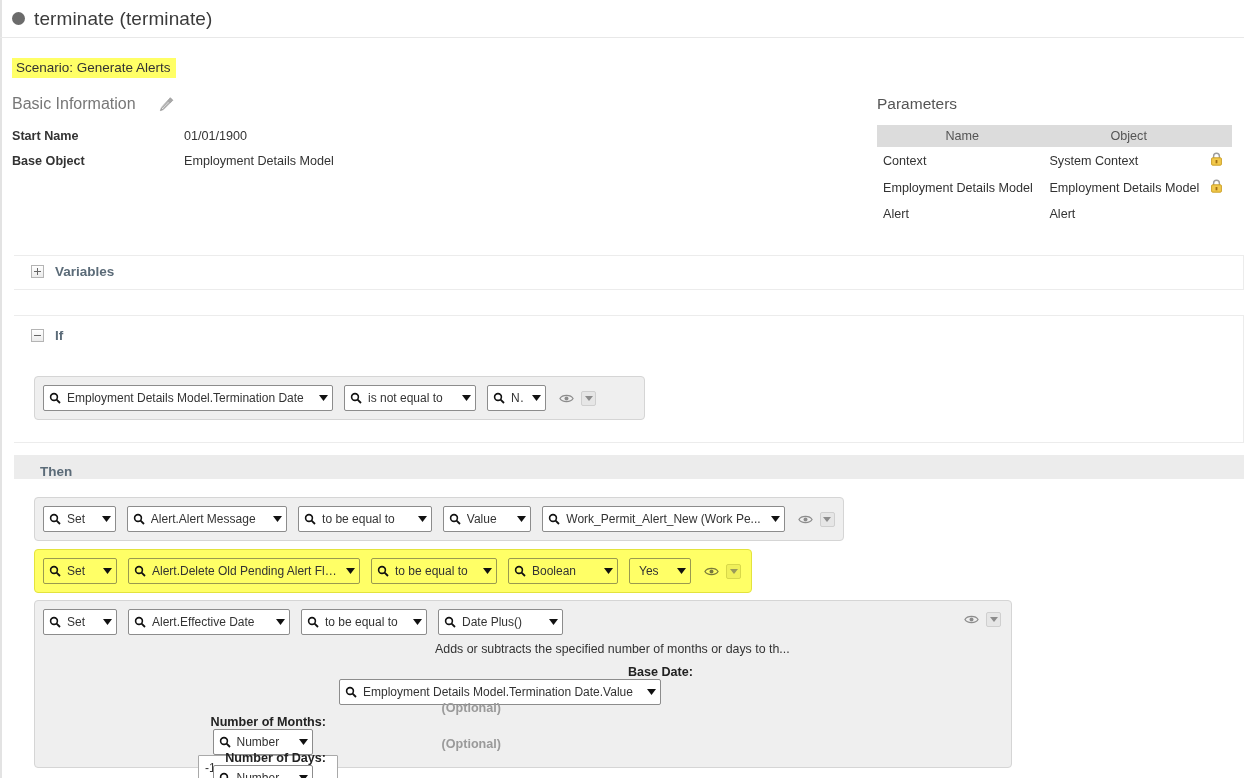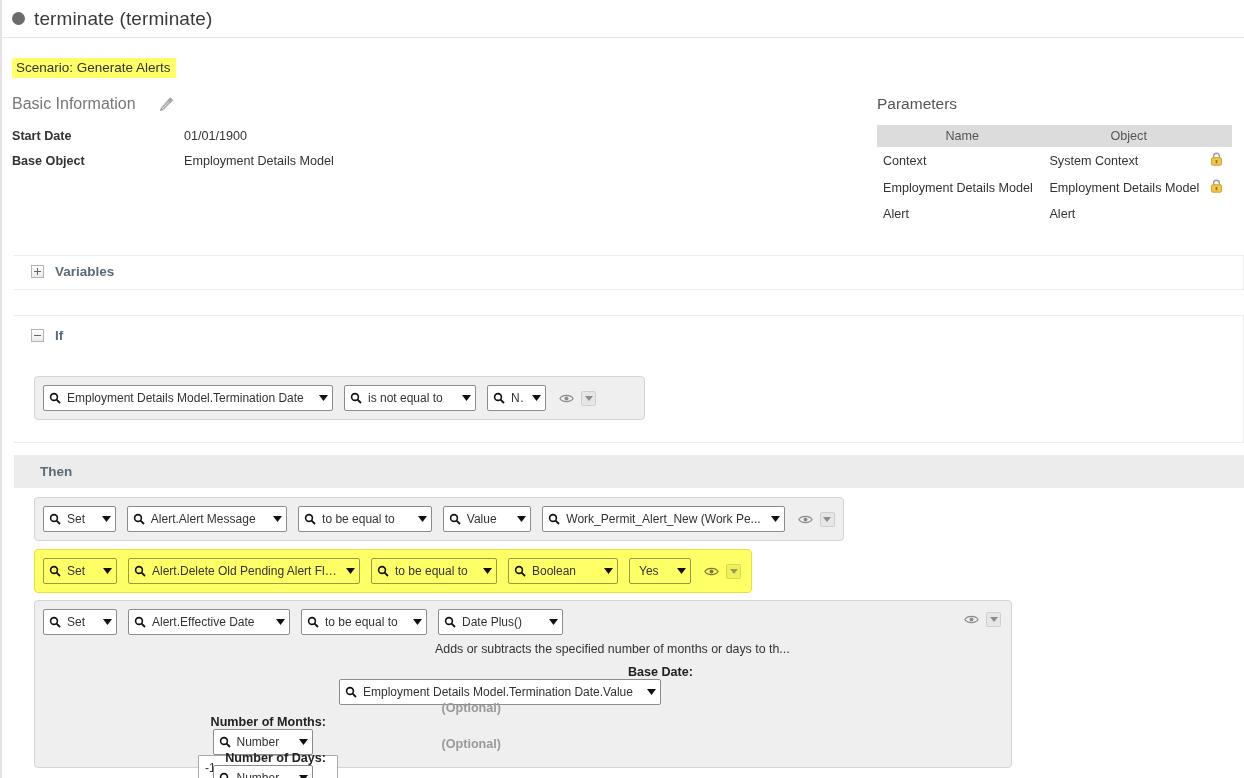--- a/index.html
+++ b/index.html
@@ -107,23 +107,23 @@
   }
   .toggle.plus:after {
     content: ""; position: absolute; left: 5px; top: 2px;
     width: 1px; height: 7px; background: #666;
   }
   .sec-title { font-size: 13.5px; font-weight: bold; color: #5b6b78; }
 
   
   .then-band {
     position: absolute; left: 14px; top: 455px;
-    width: 1230px; height: 33px;
+    width: 1230px; height: 24px;
     background: #ececec;
-    display: flex; align-items: center;
+    display: flex; align-items: flex-end;
     padding-left: 26px;
   }
   .then-band .t { font-size: 13.5px; font-weight: bold; color: #5b6b78; }
 
   
   .stmt {
     position: absolute;
     background: #efefef;
     border: 1px solid #d5d5d5;
     border-radius: 4px;
@@ -200,21 +200,21 @@
     <g fill="#a8a8a8" stroke="#8f8f8f" stroke-width="0.6">
       <path d="M11.6 1.6 L14 4 L5.3 12.7 L2.2 13.8 L3.3 10.7 Z"></path>
     </g>
     <path d="M3.4 10.8 L5.2 12.6" stroke="#ffffff" stroke-width="0.8" fill="none"></path>
     <path d="M4.3 9.9 L6.1 11.7 M5.2 9.0 L7.0 10.8 M6.1 8.1 L7.9 9.9 M7.0 7.2 L8.8 9.0 M7.9 6.3 L9.7 8.1 M8.8 5.4 L10.6 7.2" stroke="#ffffff" stroke-width="0.55" fill="none"></path>
   </svg>
 </div>
 
 <div class="info-table">
   <div class="info-row">
-    <span class="info-label">Start Date</span>
+    <span class="info-label">Start Name</span>
     <span class="info-value">01/01/1900</span>
   </div>
   <div class="info-row">
     <span class="info-label">Base Object</span>
     <span class="info-value">Employment Details Model</span>
   </div>
 </div>
 
 <div class="params">
   <div class="params-title">Parameters</div>

